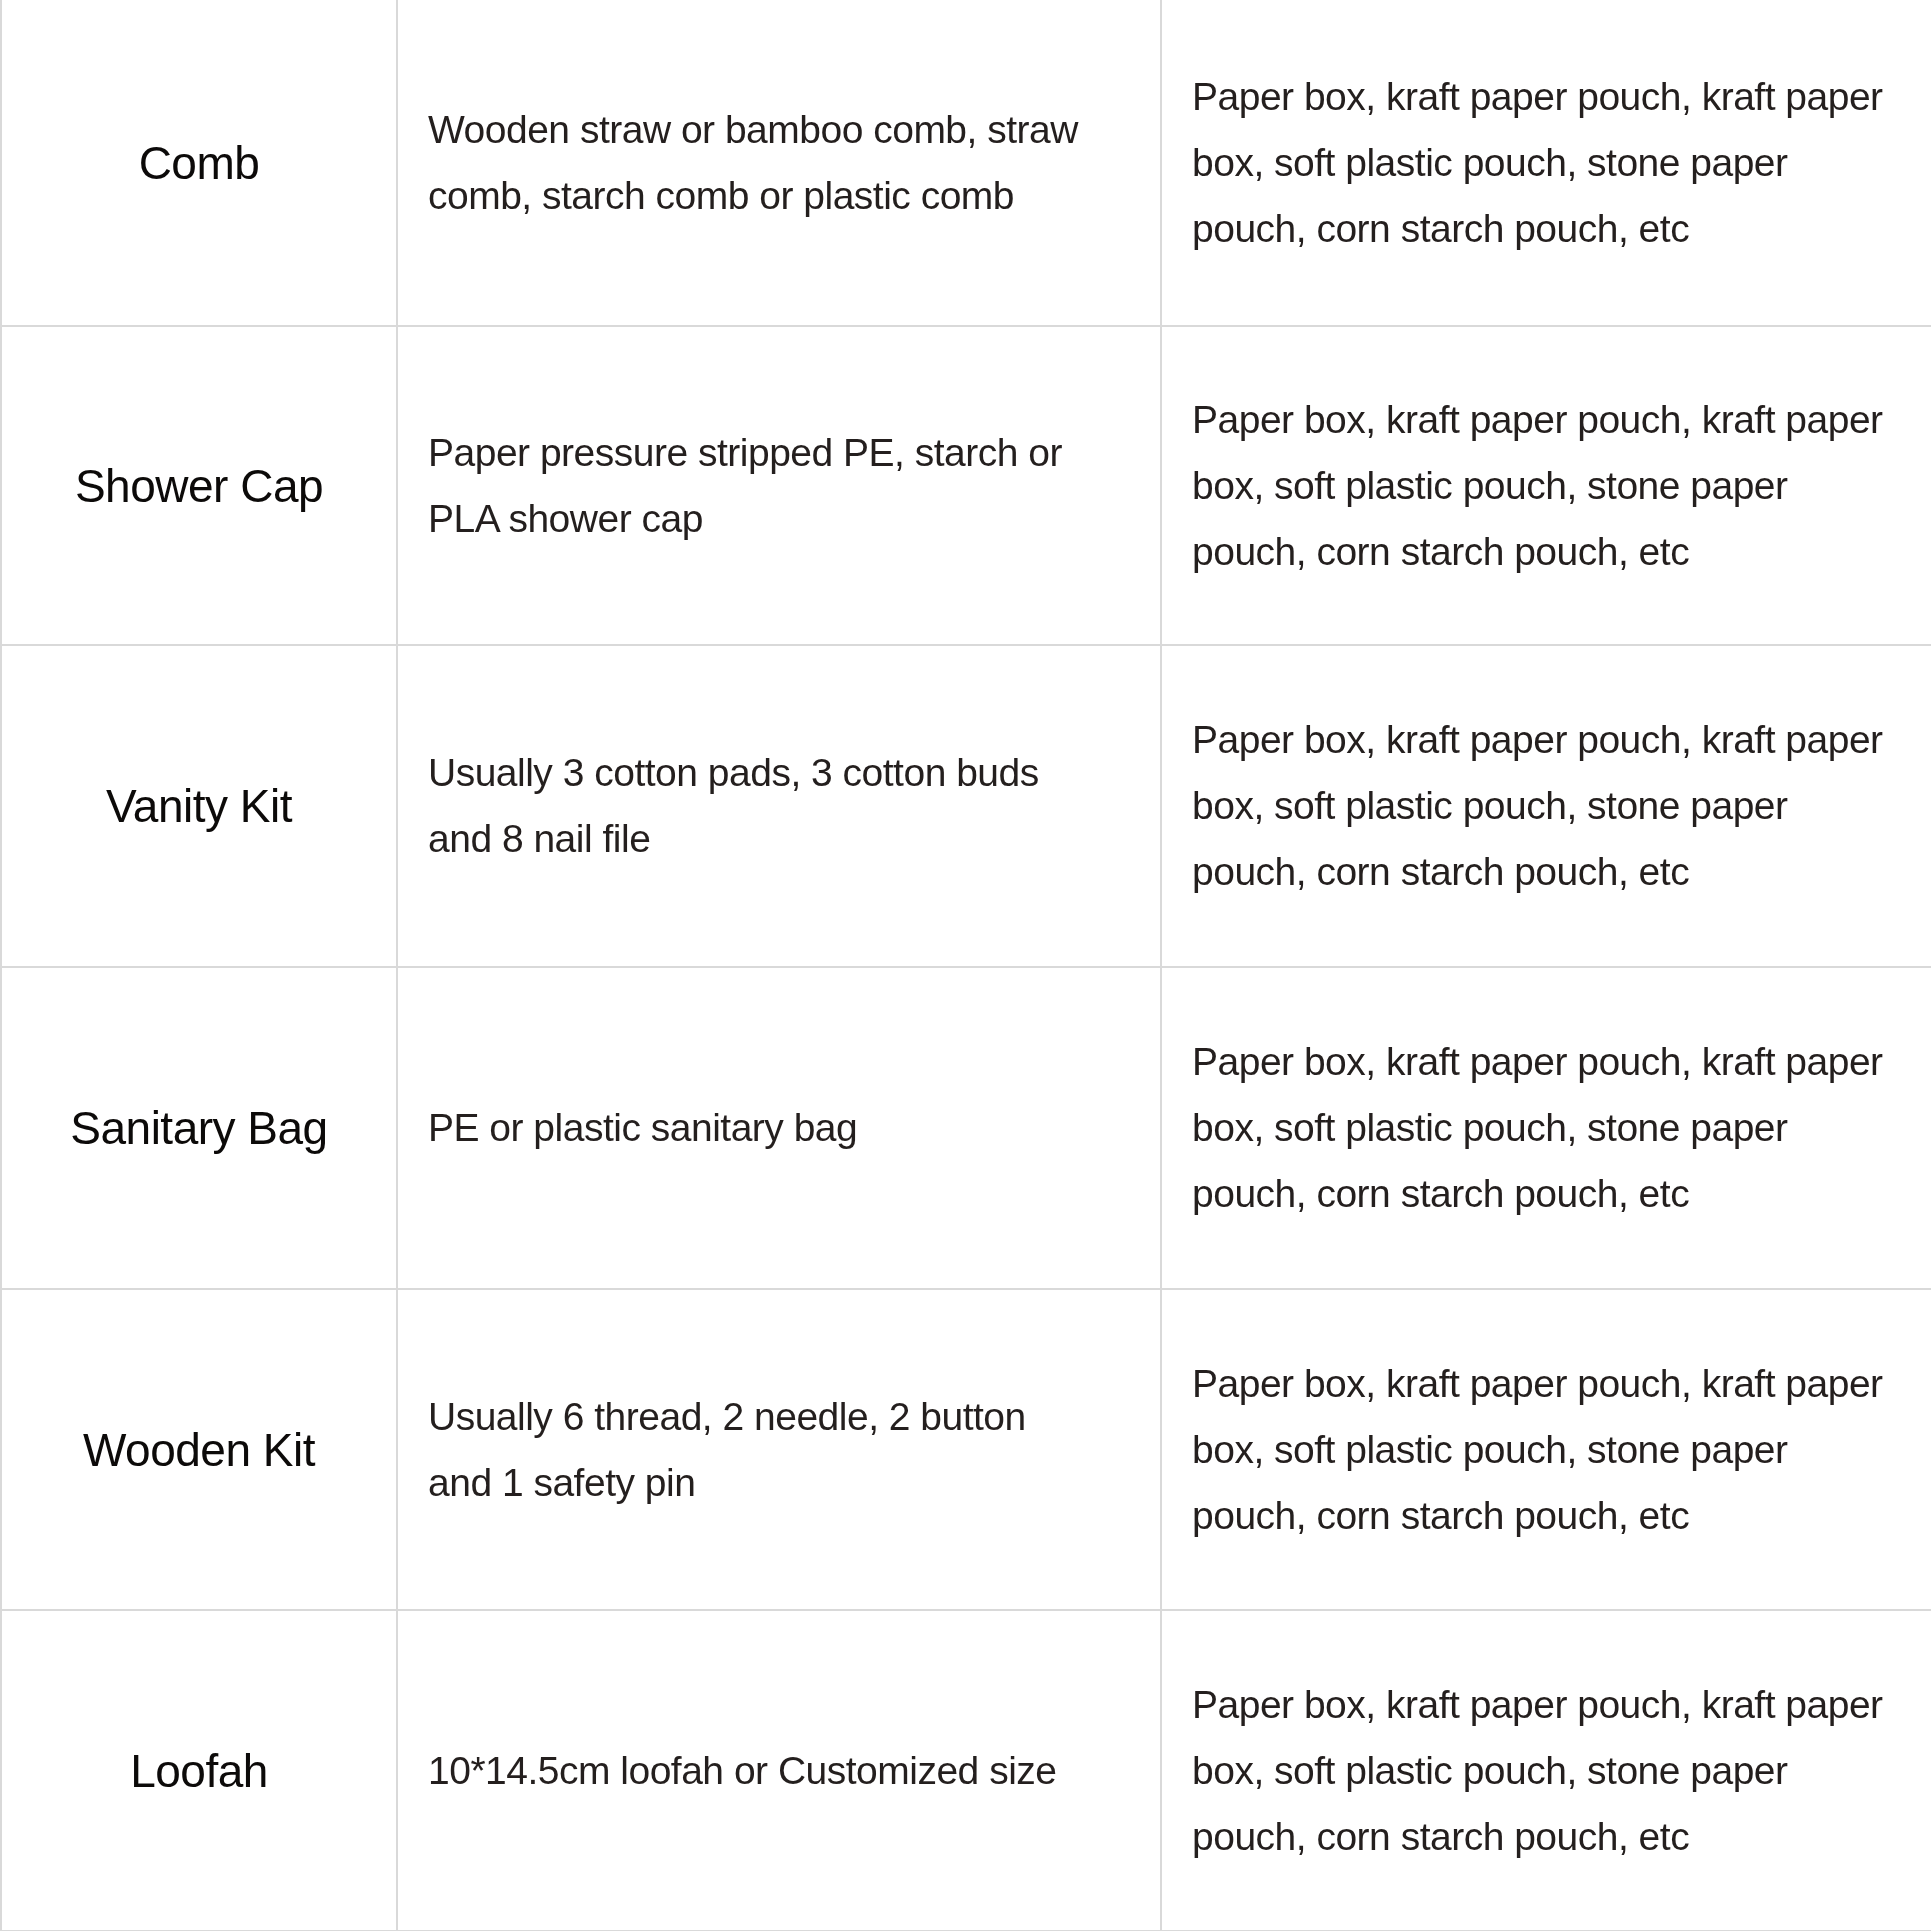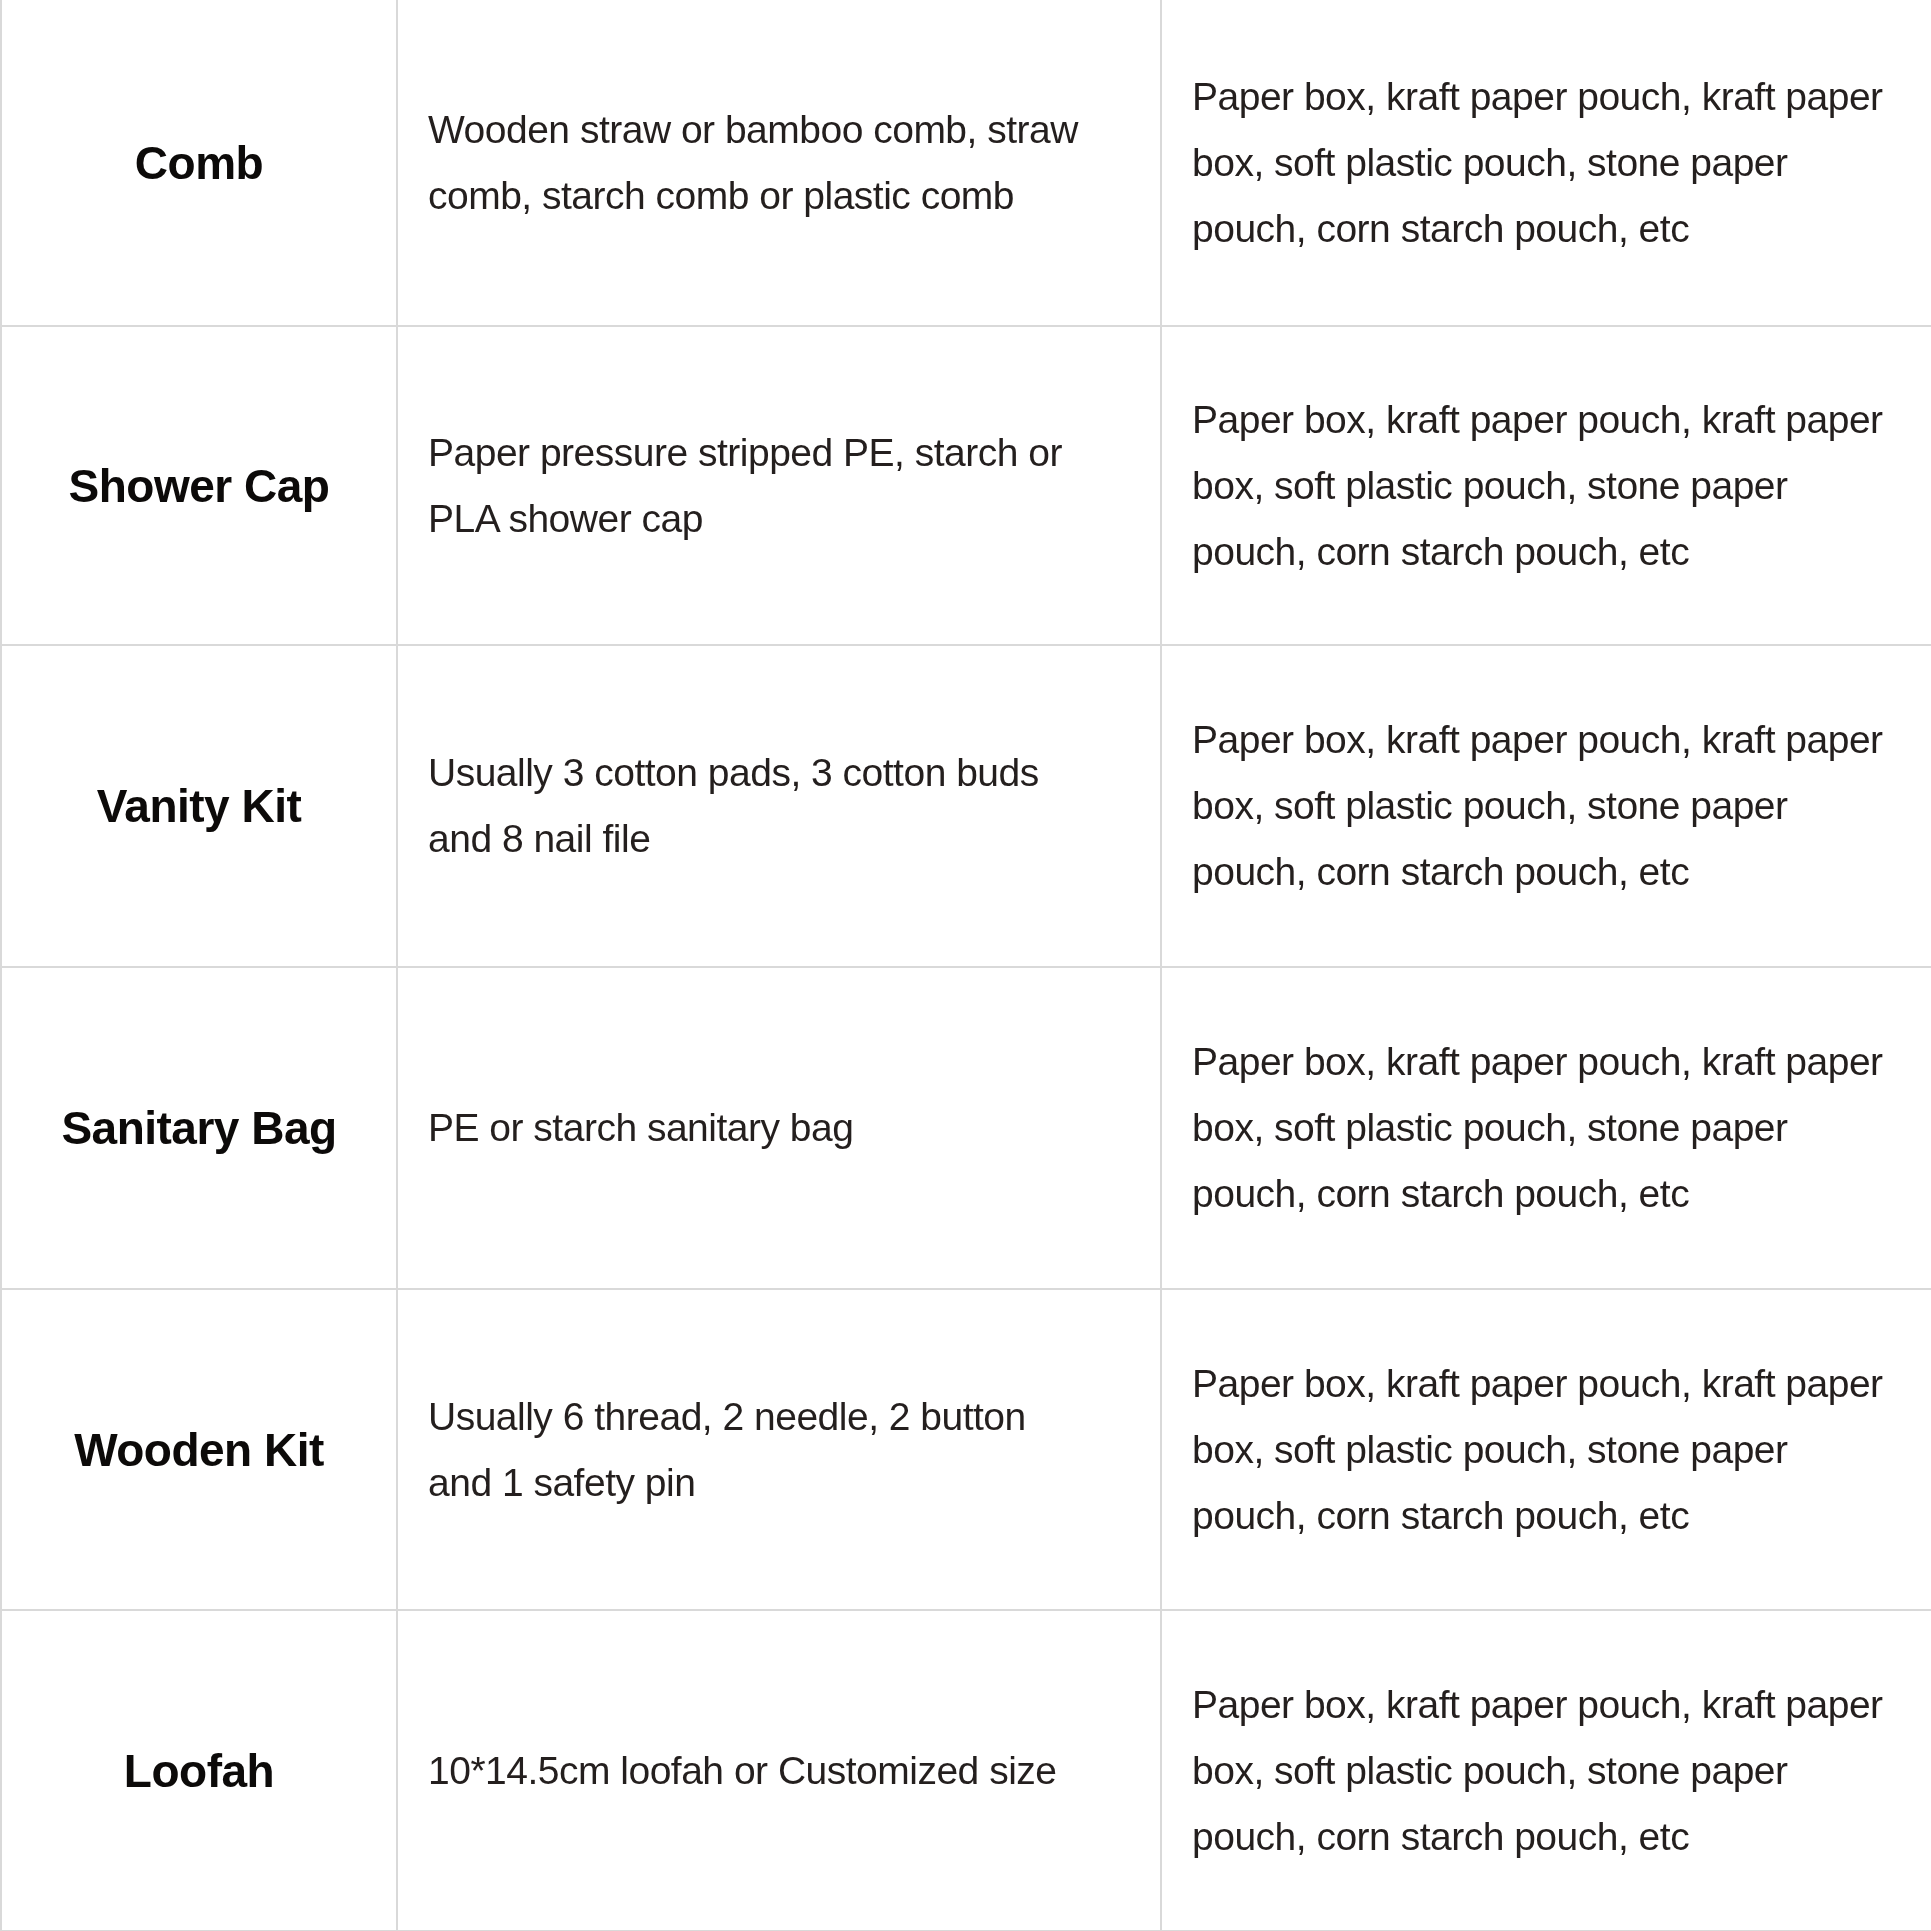--- a/index.html
+++ b/index.html
@@ -32,21 +32,21 @@
   
   tr.row-1 { height: 326px; }
   tr.row-2 { height: 319px; }
   tr.row-3 { height: 322px; }
   tr.row-4 { height: 322px; }
   tr.row-5 { height: 321px; }
   tr.row-6 { height: 321px; }
 
   td.product-cell {
     text-align: center;
-    font-weight: bold;
+    font-weight: normal;
     font-size: 46px;
     letter-spacing: -0.5px;
     color: #0c0a09;
     padding: 0 9.7px;
   }
   td.description-cell,
   td.packaging-cell {
     font-size: 39px;
     letter-spacing: -0.5px;
     line-height: 66px;
@@ -86,21 +86,21 @@
       <tr class="row-3">
         <td class="product-cell">Vanity Kit</td>
         <td class="description-cell">Usually 3 cotton pads, 3 cotton buds
 and 8 nail file</td>
         <td class="packaging-cell">Paper box, kraft paper pouch, kraft paper
 box, soft plastic pouch, stone paper
 pouch, corn starch pouch, etc</td>
       </tr>
       <tr class="row-4">
         <td class="product-cell">Sanitary Bag</td>
-        <td class="description-cell">PE or starch sanitary bag</td>
+        <td class="description-cell">PE or plastic sanitary bag</td>
         <td class="packaging-cell">Paper box, kraft paper pouch, kraft paper
 box, soft plastic pouch, stone paper
 pouch, corn starch pouch, etc</td>
       </tr>
       <tr class="row-5">
         <td class="product-cell">Wooden Kit</td>
         <td class="description-cell">Usually 6 thread, 2 needle, 2 button
 and 1 safety pin</td>
         <td class="packaging-cell">Paper box, kraft paper pouch, kraft paper
 box, soft plastic pouch, stone paper

